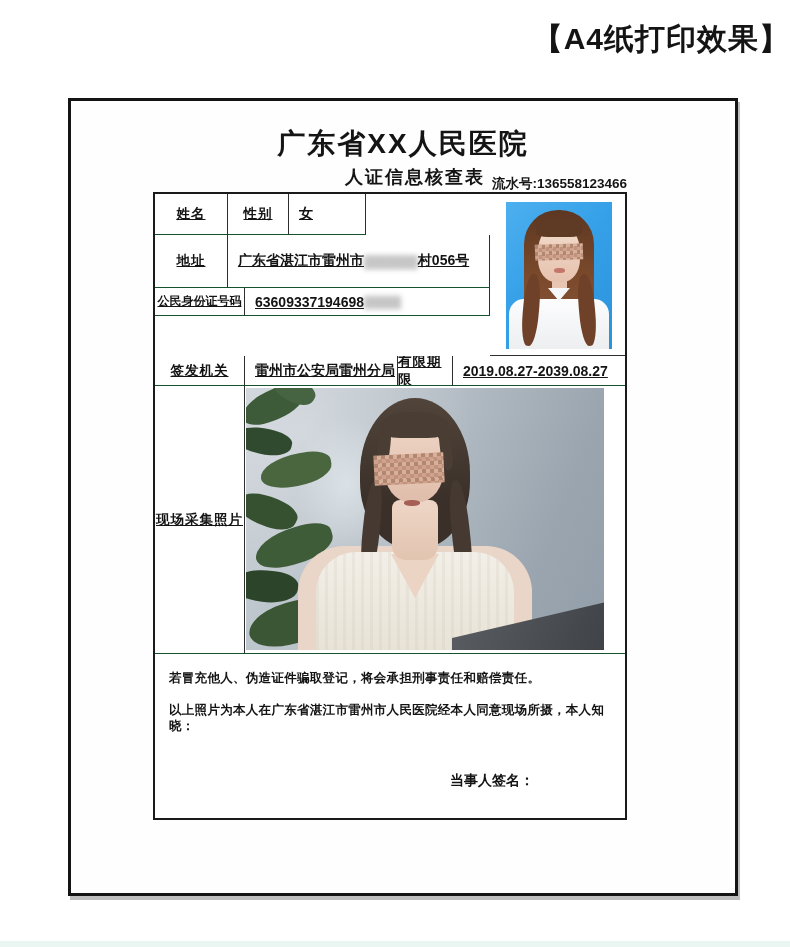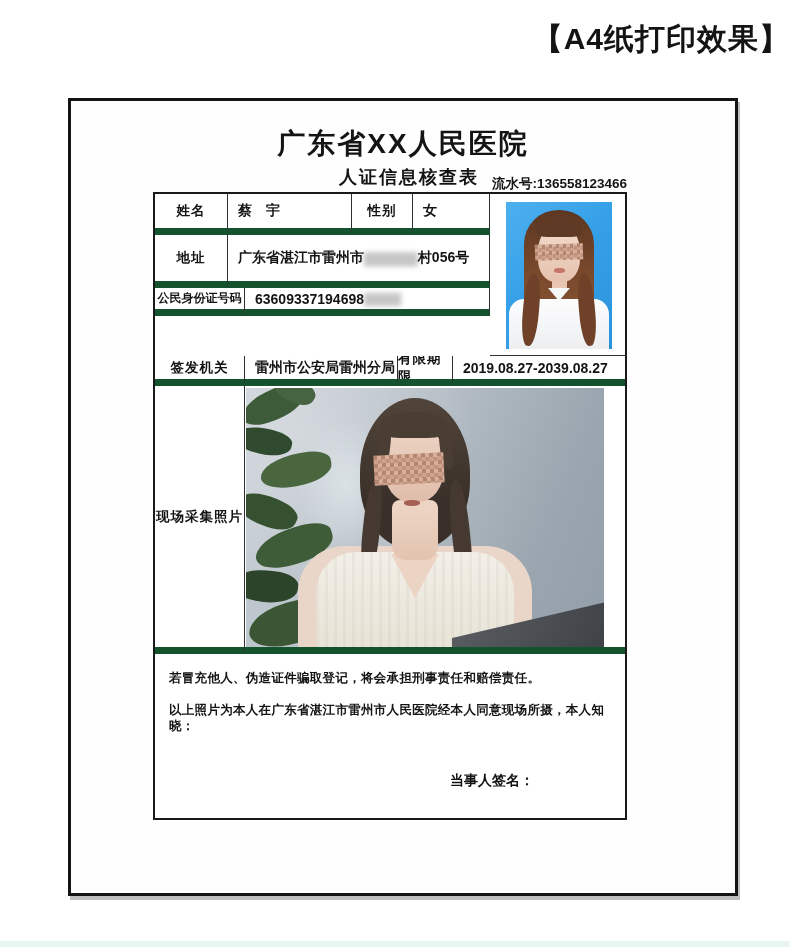--- a/index.html
+++ b/index.html
@@ -5,27 +5,27 @@
   html,body{margin:0;padding:0;}
   body{width:790px;height:947px;background:#ffffff;font-family:"Liberation Sans","DejaVu Sans",sans-serif;color:#141414;}
   .screen{position:relative;width:790px;height:947px;background:#ffffff;overflow:hidden;}
 
   .page-title{position:absolute;top:20px;left:0;right:0;text-align:right;font-size:30px;line-height:38px;font-weight:700;letter-spacing:1px;margin:0;}
 
   .paper{position:absolute;left:68px;top:98px;width:670px;height:798px;background:#fefefe;border:3px solid #141414;box-sizing:border-box;box-shadow:2px 4px 0 rgba(110,110,110,0.45);}
   .paper-inner{position:relative;width:100%;height:100%;}
 
   .hospital{position:absolute;top:24px;left:0;width:100%;text-align:center;font-size:28px;font-weight:700;letter-spacing:2px;}
-  .form-title{position:absolute;top:64px;left:6px;width:100%;text-align:center;font-size:18px;font-weight:700;letter-spacing:2px;}
+  .form-title{position:absolute;top:64px;left:12px;width:100%;text-align:center;font-size:18px;font-weight:700;letter-spacing:2px;}
   .serial{position:absolute;top:74px;right:108px;font-size:13.5px;font-weight:700;}
 
   
   .ft{position:absolute;left:82px;top:91px;width:474px;border:2px solid #1a1a1a;background:#ffffff;box-sizing:border-box;}
   .row{display:flex;}
-  .c{box-sizing:border-box;border-right:1px solid #2e2e2e;border-bottom:7px solid #14532d;display:flex;align-items:center;overflow:hidden;}
+  .c{box-sizing:border-box;border-right:1px solid #2e2e2e;border-bottom:1px solid #14532d;display:flex;align-items:center;overflow:hidden;text-decoration:underline;}
   .c.last{border-right:none;}
   .lab{justify-content:center;font-weight:700;font-size:13.5px;letter-spacing:1px;}
   .lab.small{font-size:12px;letter-spacing:0;}
   .val{padding-left:10px;font-weight:700;font-size:14px;}
   .w73{width:73px}.w124{width:124px}.w61{width:61px}.w77{width:77px}
   .w90{width:90px}.w245{width:245px}.w262{width:262px}
   .w153{width:153px}.w55{width:55px}.w172{width:172px}
   .w60{width:60px}.w85{width:85px}.w57{width:57px}.w93{width:93px}
   .w380{width:380px}
   .h41{height:41px}.h40{height:40px}.h53{height:53px}.h28{height:28px}
@@ -109,21 +109,20 @@
       <div class="hospital">广东省XX人民医院</div>
       <div class="form-title">人证信息核查表</div>
       <div class="serial">流水号:136558123466</div>
 
       <div class="ft">
 
         <div class="ft-top">
           <div class="ft-left">
             <div class="row">
               <div class="c lab w73 h41">姓名</div>
-              <div class="c val w124 h41">蔡　宇</div>
               <div class="c lab w61 h41">性别</div>
               <div class="c val w77 h41">女</div>
             </div>
             <div class="row">
               <div class="c lab w73 h53">地址</div>
               <div class="c val w262 h53">
                   <span>广东省湛江市雷州市</span>
                   <span class="redact">▇▇▇▇▇</span>
                   <span>村056号</span>
                 </div>

